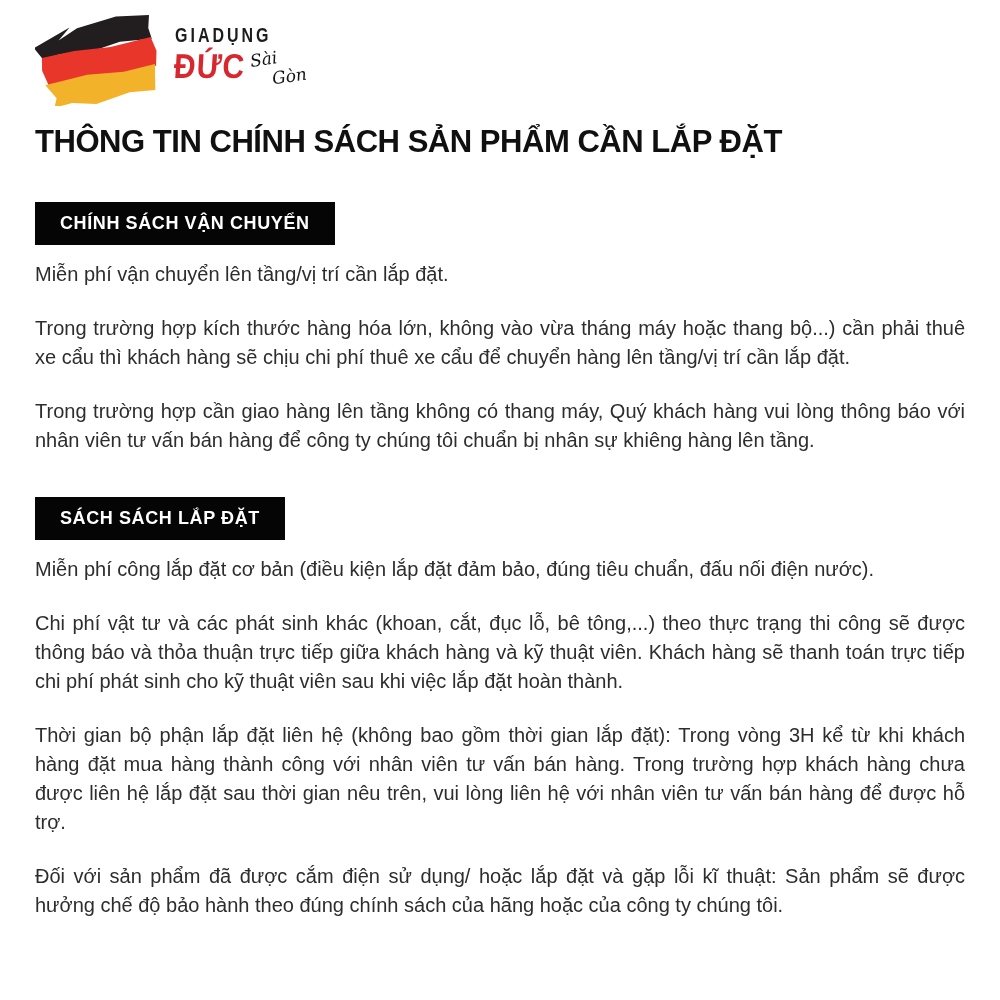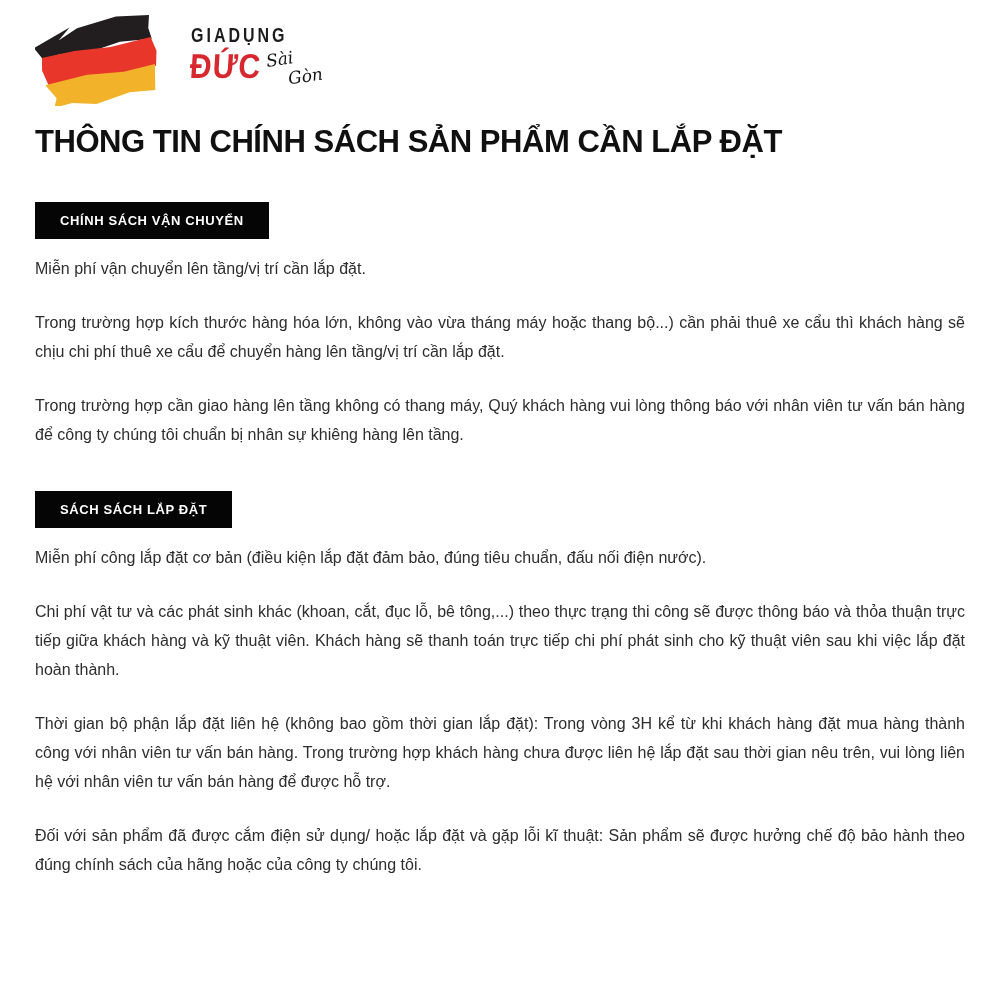--- a/index.html
+++ b/index.html
@@ -19,21 +19,21 @@
   body{
     width:1000px;height:1000px;
     background:var(--page_bg);
     font-family:"Liberation Sans","DejaVu Sans",sans-serif;
     color:var(--body_text);
     overflow:hidden;
   }
   .page{padding:14px 35px 0 35px;}
 
   
-  .logo{display:flex;align-items:flex-start;gap:28px;height:92px;}
+  .logo{display:flex;align-items:flex-start;gap:12px;height:92px;}
   .logo-flag{width:128px;height:92px;flex:0 0 auto;}
   .logo-text{display:flex;flex-direction:column;padding-top:12px;}
   .brand-top{
     font-weight:bold;font-size:16px;letter-spacing:3px;
     color:var(--brand_black);line-height:1;
     transform:scaleY(1.25);transform-origin:top left;
   }
   .brand-row{display:flex;align-items:flex-start;margin-top:7px;}
   .brand-duc{
     font-weight:bold;font-size:30px;line-height:1;
@@ -53,25 +53,25 @@
     font-size:32px;font-weight:bold;color:var(--title_text);
     letter-spacing:-0.5px;white-space:nowrap;
     transform:scaleX(0.97);transform-origin:left center;
   }
 
   
   .section{margin-top:0;}
   .badge{
     display:inline-block;
     background:var(--badge_bg);color:var(--badge_text);
-    font-size:13px;font-weight:bold;letter-spacing:0.6px;
+    font-size:18px;font-weight:bold;letter-spacing:0.6px;
     padding:11px 25px;margin-top:42px;
   }
   .section p{
-    font-size:16px;line-height:29px;
+    font-size:20px;line-height:29px;
     text-align:justify;
     margin-top:25px;
     color:var(--body_text);
   }
   .section p.first{margin-top:15px;}
 </style>
 </head>
 <body>
 
 <div class="page">

